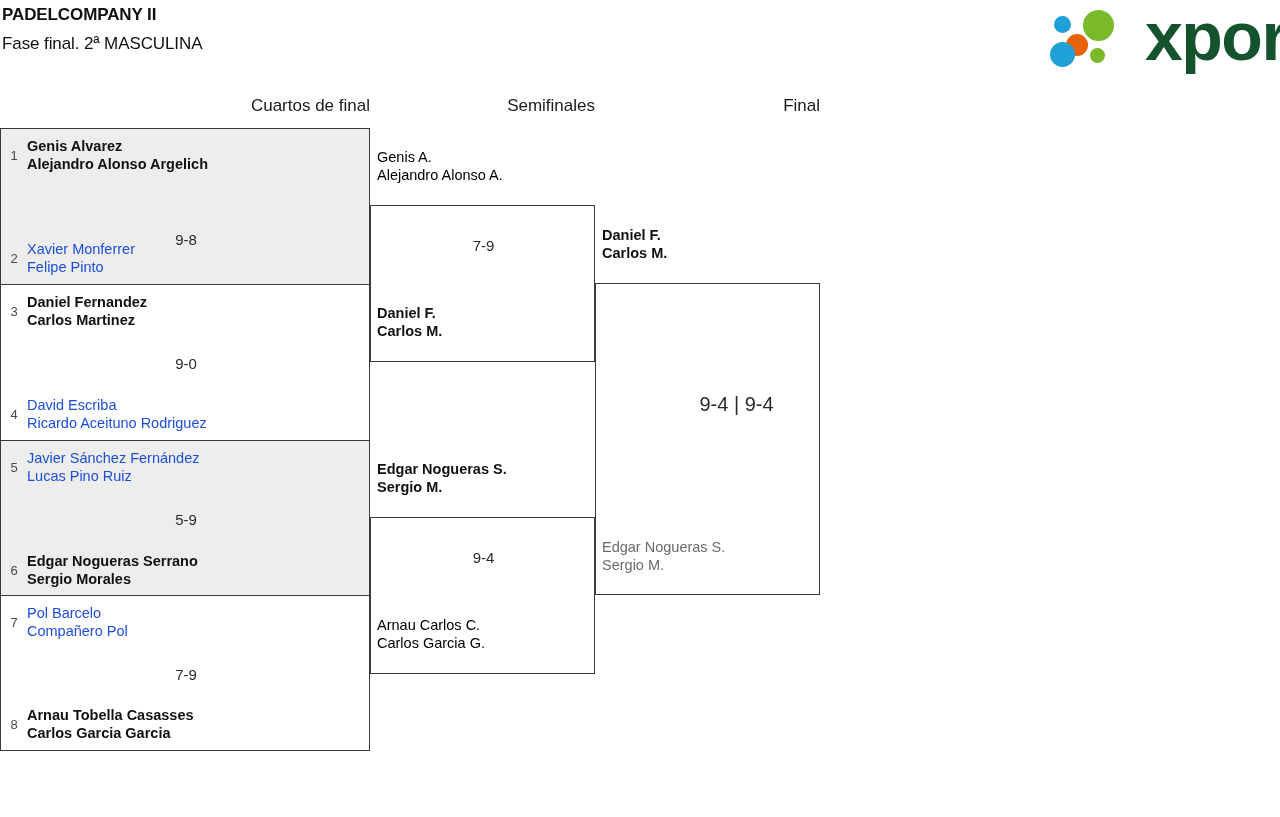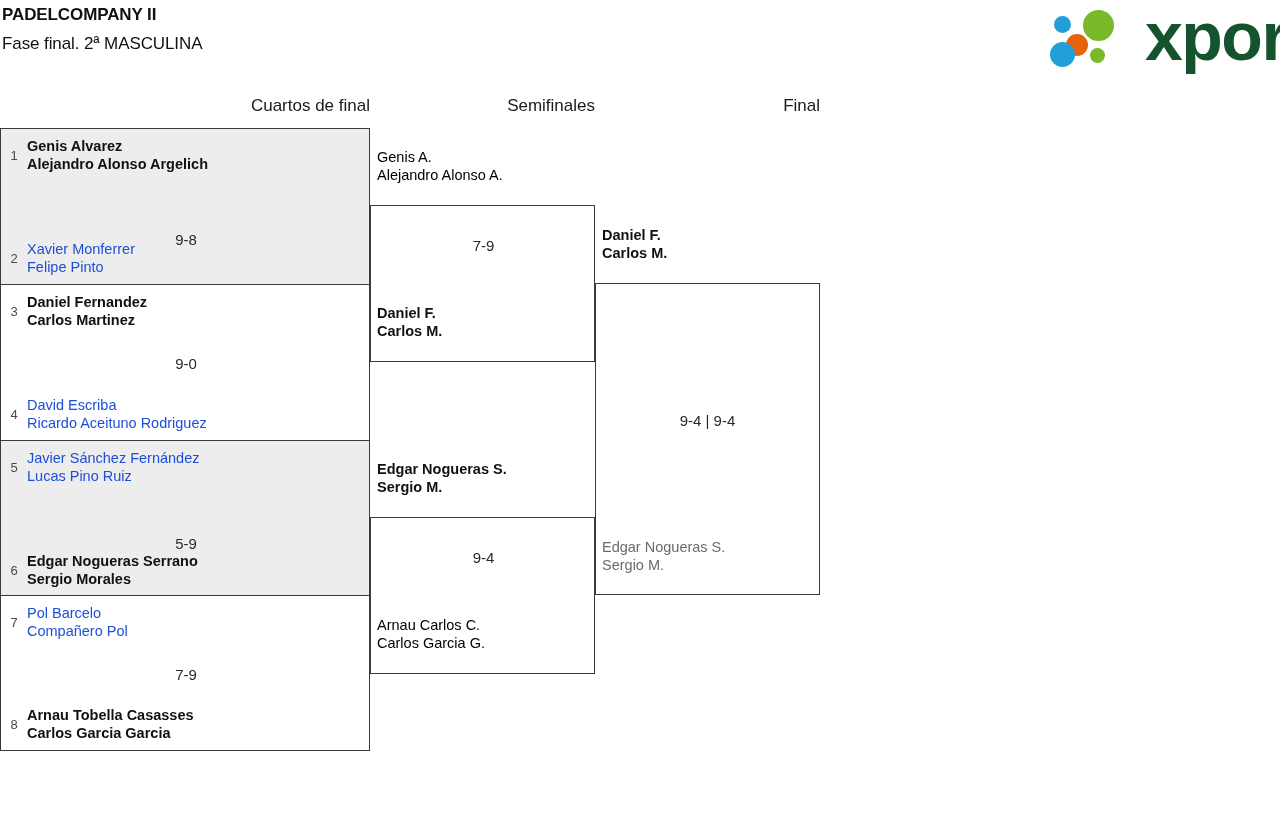--- a/index.html
+++ b/index.html
@@ -129,21 +129,21 @@
 
   .qf-score {
     position: absolute;
     left: 0; width: 370px;
     text-align: center;
     font-size: 15px;
     color: #2a2a2a;
   }
   #qf1 .qf-score { top: 70px; margin-top: 32px; }
   #qf2 .qf-score { top: 70px; }
-  #qf3 .qf-score { top: 70px; margin-top: 24px; }
+  #qf3 .qf-score { top: 70px; }
   #qf4 .qf-score { top: 70px; }
 
   
   .sf-box { left: 370px; width: 225px; }
   #sf1 { top: 205px; height: 157px; }
   #sf2 { top: 517px; height: 157px; }
   .sf-score {
     position: absolute;
     left: 0; width: 225px;
     text-align: center;
@@ -166,23 +166,24 @@
   #sf-b { top: 304px; }
   #sf-c { top: 460px; }
   #sf-d { top: 616px; }
 
   
   #fbox { left: 595px; width: 225px; top: 283px; height: 312px; }
   #f-score {
     position: absolute;
     left: 595px; width: 225px;
     text-align: center;
-    font-size: 15px;
+    font-size: 20px;
     color: #2a2a2a;
-    top: 412px;
+    top: 393px;
+    padding-left: 29px;
   }
   .f-label {
     position: absolute;
     left: 602px;
     font-size: 14.5px;
     line-height: 18px;
     white-space: nowrap;
   }
   .f-label.winner { color: #111111; font-weight: 700; }
   .f-label.loser  { color: #6b6b6b; font-weight: 400; }

